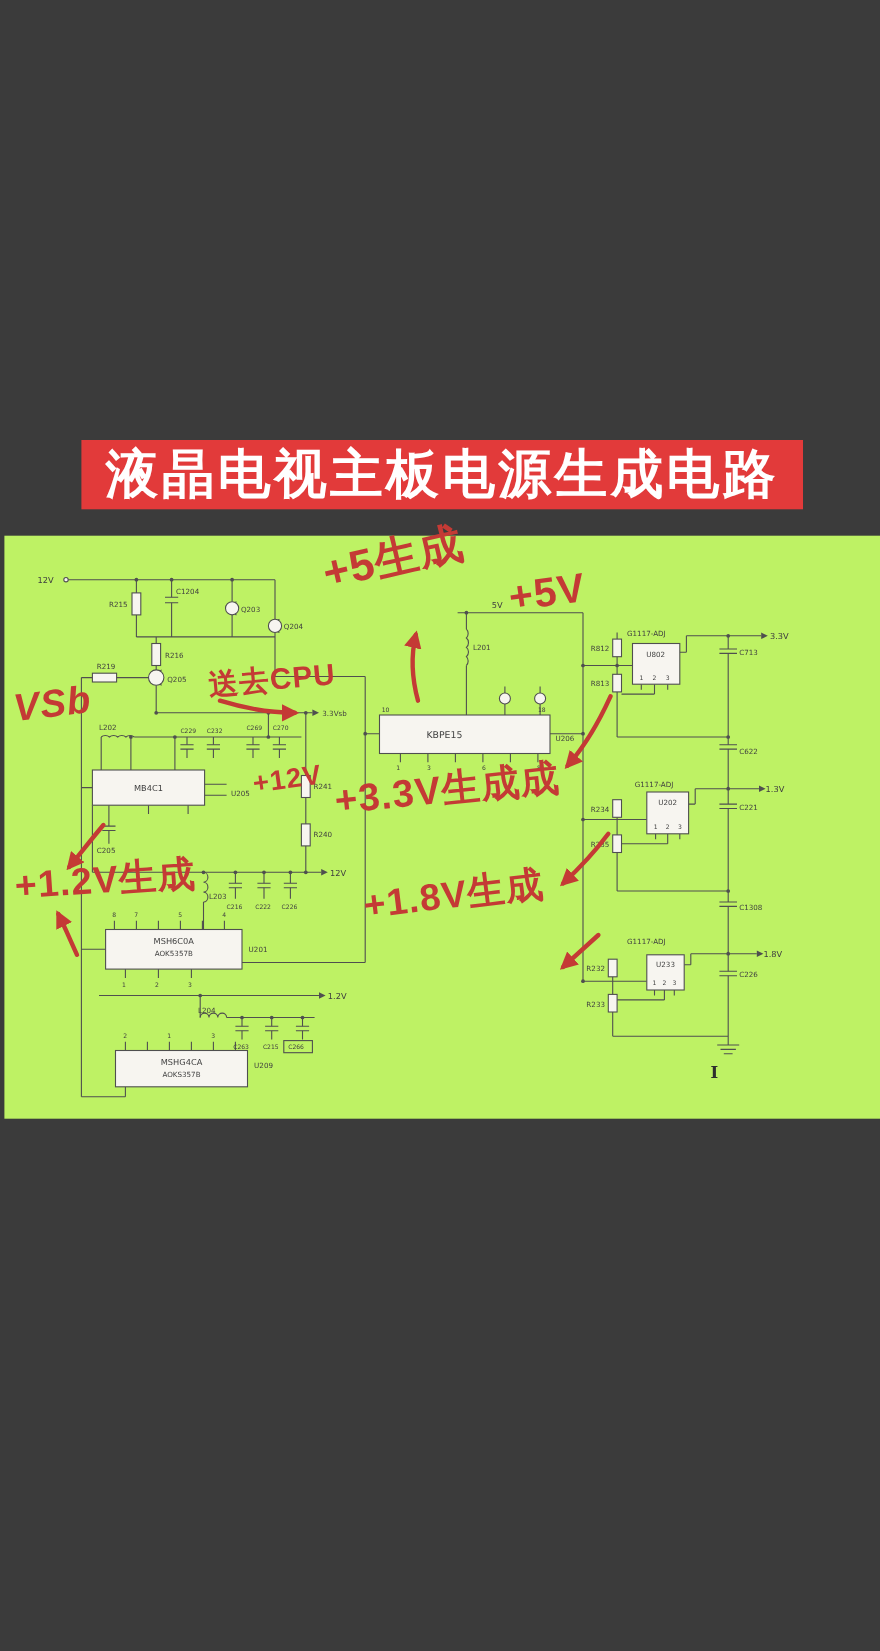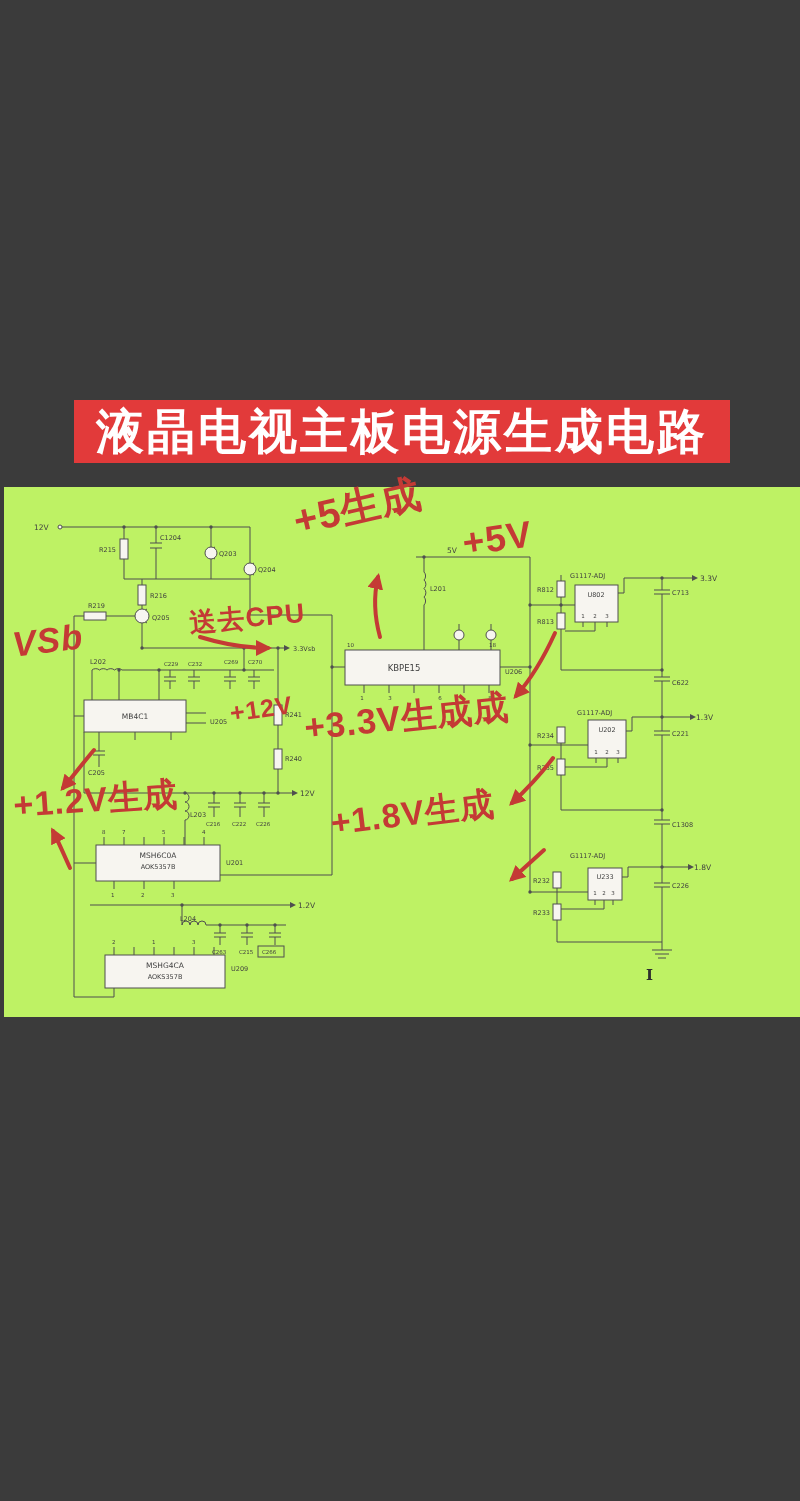--- a/index.html
+++ b/index.html
@@ -1,19 +1,19 @@
 <!DOCTYPE html>
 <html><head>
 <meta charset="utf-8">
 <style>
   html,body{margin:0;padding:0;background:#2e2e2e}
   .stage{position:relative;width:800px;height:1501px;background:#3b3b3b;overflow:hidden;
          font-family:"Liberation Sans",sans-serif}
   .banner{position:absolute;left:74px;top:400px;width:656px;height:63px;background:#e23a3a;
-          display:flex;align-items:center;justify-content:center}
+          display:flex;align-items:flex-end;justify-content:center}
   .banner span{color:#fff;font-size:48px;font-weight:700;letter-spacing:3px;white-space:nowrap}
   .panel{position:absolute;left:4px;top:487px;width:800px;height:530px;background:#bef264}
   .panel svg{position:absolute;left:0;top:0}
   .hand{position:absolute;color:#c43a35;font-weight:700;white-space:nowrap;
         transform-origin:left top;z-index:5;letter-spacing:1px}
   #gen5{left:284px;top:8px;font-size:40px;transform:rotate(-13deg)}
   #v5x{left:456px;top:36px;font-size:37px;transform:rotate(-8deg)}
   #cpu{left:184px;top:118px;font-size:27px;transform:rotate(-5deg)}
   #vsb{left:6px;top:138px;font-size:35px;transform:rotate(-7deg);font-style:italic}
   #v12{left:224px;top:212px;font-size:25px;transform:rotate(-8deg)}

